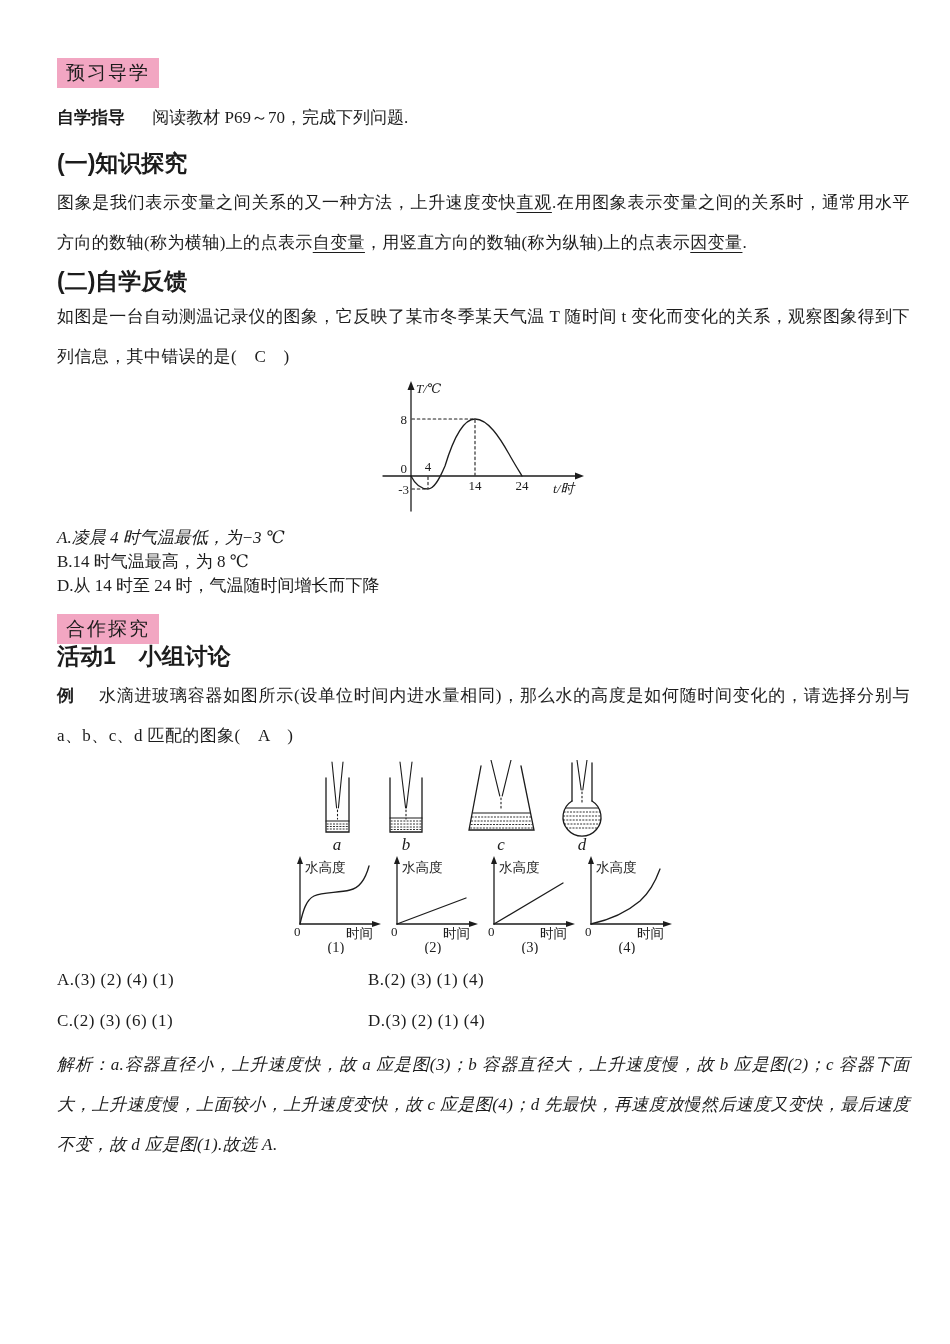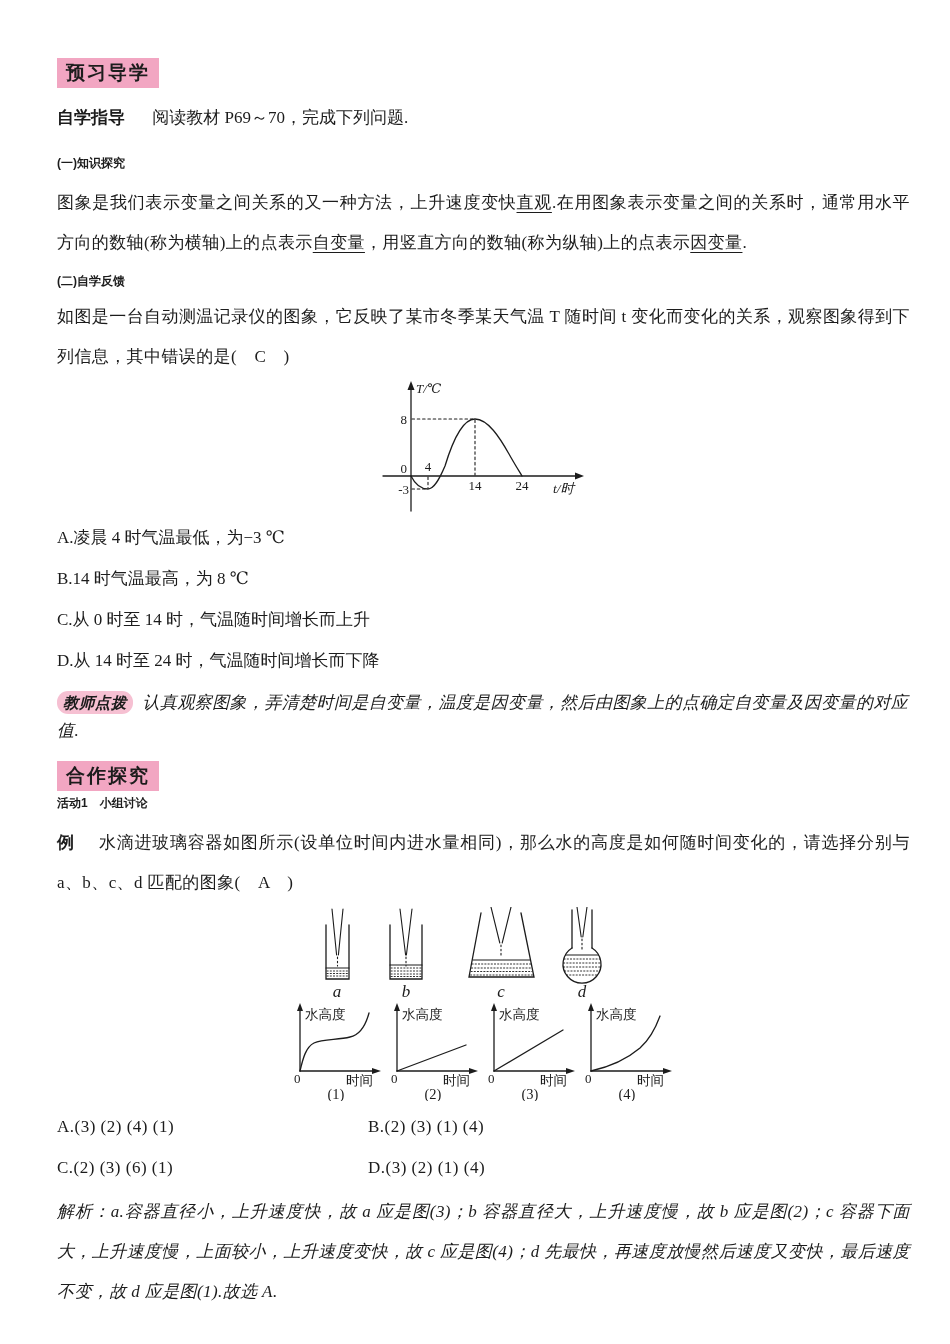--- a/index.html
+++ b/index.html
@@ -9,39 +9,39 @@
     color: #1c1c1c;
     font-family: "Liberation Serif", "DejaVu Serif", serif;
     font-size: 17px;
   }
   .page { padding: 58px 40px 0 57px; }
 
   .badge {
     display: inline-block;
     background: var(--accent_pink, #f2a6c2);
     font-family: "Liberation Sans", "DejaVu Sans", sans-serif;
-    font-weight: bold; font-size: 19px; line-height: 1;
+    font-weight: normal; font-size: 19px; line-height: 1;
     padding: 5px 9px 6px; letter-spacing: 2px;
   }
   .sans-b {
     font-family: "Liberation Sans", "DejaVu Sans", sans-serif;
     font-weight: bold;
   }
   .guide { margin-top: 17px; line-height: 26px; }
   .guide .gap { display: inline-block; width: 1.6em; }
-  .heading { margin-top: 20px; font-size: 12px; line-height: 24px; }
+  .heading { margin-top: 20px; font-size: 23px; line-height: 24px; }
   .para { line-height: 40px; text-align: justify; letter-spacing: 0.4px; }
   .mt8 { margin-top: 8px; } .mt6 { margin-top: 6px; } .mt4 { margin-top: 4px; }
   u { text-underline-offset: 4px; }
 
   .figure { text-align: center; }
   .temp-figure { margin-top: 2px; }
 
-  .opt { line-height: 24px; margin-top: 17px; }
-  .opt-first { margin-top: 12px; }
+  .opt { line-height: 24px; }
+  .opt-first { margin-top: 12px; font-style: italic; }
 
   .tip { margin-top: 16px; line-height: 28px; letter-spacing: 0.4px; }
   .tip-badge {
     background: var(--tip_pink, #f6c0d2);
     border-radius: 11px; padding: 3px 6px;
     font-weight: bold; font-size: 15.5px; font-style: italic;
     margin-right: 10px; white-space: nowrap;
   }
   .kai { font-style: italic; }
   .tip-wrap { line-height: 42px; margin-top: 10px; }
@@ -104,24 +104,22 @@
       <text class="num" x="57" y="92" text-anchor="middle">4</text>
       <text class="num" x="38" y="115" text-anchor="end">-3</text>
       <text class="num" x="104" y="111" text-anchor="middle">14</text>
       <text class="num" x="151" y="111" text-anchor="middle">24</text>
       <text class="cjk ital" x="182" y="114">t/时</text>
     </svg>
   </div>
 
   <p class="opt opt-first">A.凌晨 4 时气温最低，为−3 ℃</p>
   <p class="opt">B.14 时气温最高，为 8 ℃</p>
-  <p class="opt">C.从 0 时至 14 时，气温随时间增长而上升</p>
   <p class="opt">D.从 14 时至 24 时，气温随时间增长而下降</p>
 
-  <p class="tip"><span class="tip-badge">教师点拨</span><span class="kai">认真观察图象，弄清楚时间是自变量，温度是因变量，然后由图象上的点确定自变量及因变量的对应值.</span></p>
 
   <div style="margin-top:16px;">
     <span class="badge">合作探究</span>
   </div>
 
   <p class="heading sans-b" style="margin-top:0;">活动1　小组讨论</p>
 
   <p class="para mt8"><span class="sans-b">例</span><span class="gap" style="display:inline-block;width:1.4em;"></span><span>水滴进玻璃容器如图所示(设单位时间内进水量相同)，那么水的高度是如何随时间变化的，请选择分别与 a、b、c、d 匹配的图象(　A　)</span></p>
 
   <div class="figure containers-figure">

